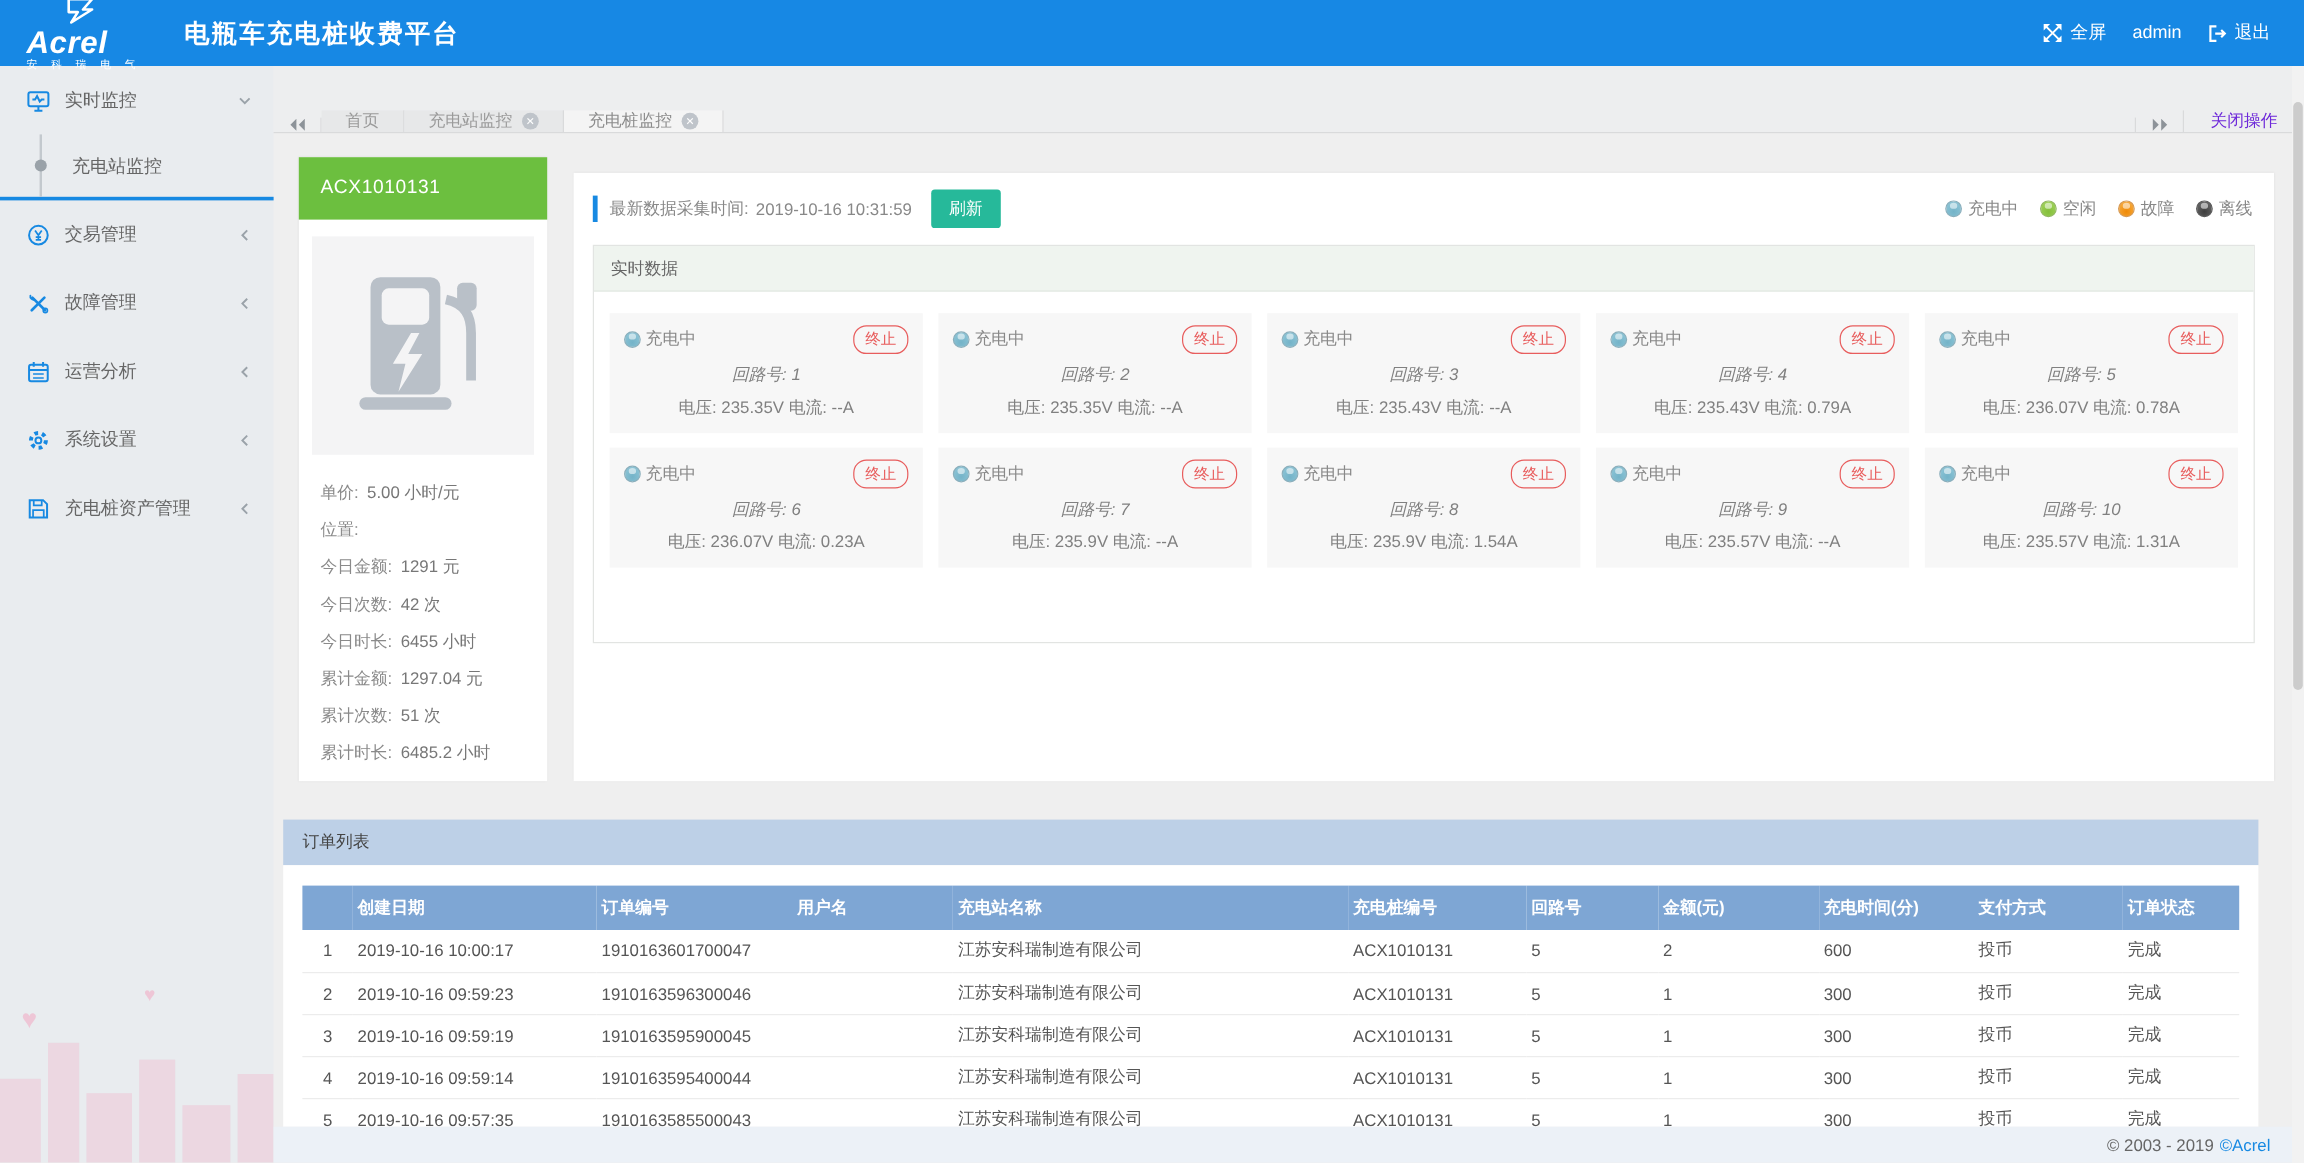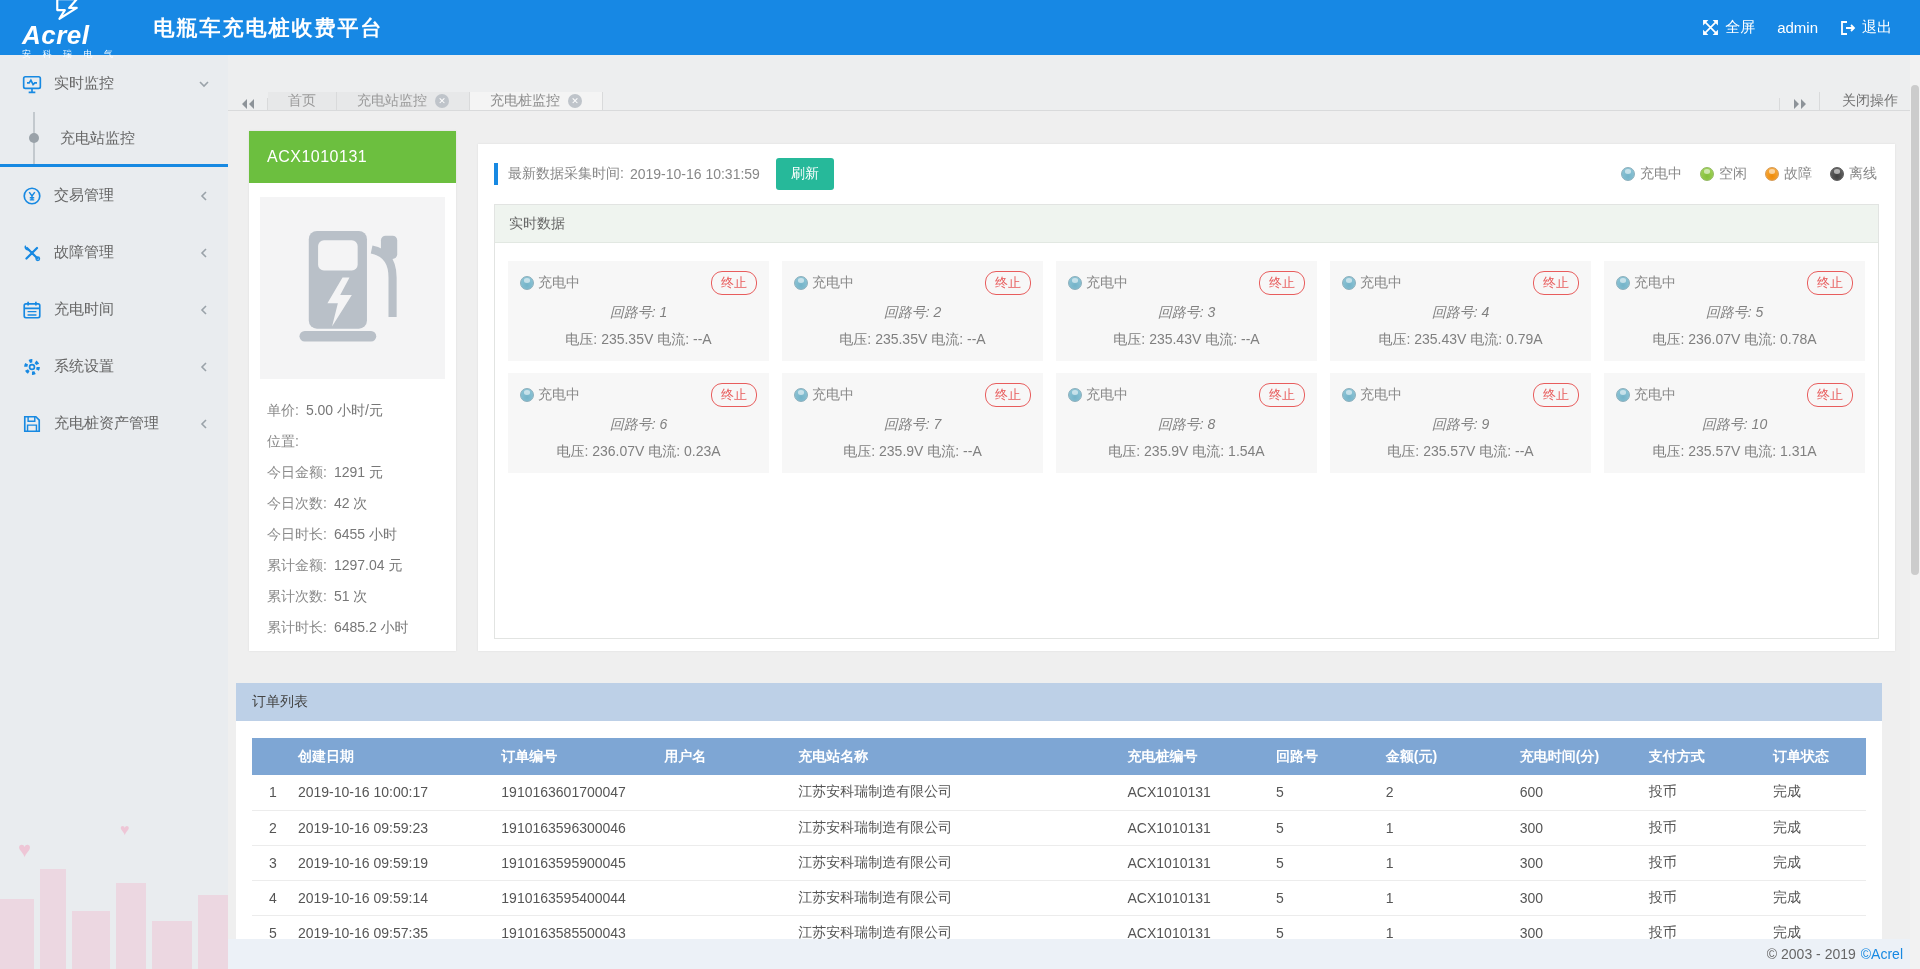--- a/index.html
+++ b/index.html
@@ -36,21 +36,21 @@
   .bld { position:absolute; bottom:0; background:rgba(244,143,177,0.22); }
   .heart { position:absolute; color:rgba(244,143,177,0.4); font-size:22px; }
 
   
   .tabbar { height:56px; background:#EDEEEF; border-bottom:1px solid #D9DADB; display:flex; align-items:flex-end; }
   .tab-nav { width:40px; display:flex; align-items:center; justify-content:center; color:#8D9399; border-right:1px solid #D9DADB; cursor:pointer; background:#EDEEEF; }
   .tab { display:flex; align-items:center; gap:8px; padding:0 20px; font-size:14px; color:#9A9A9A; border-right:1px solid #D9DADB; cursor:pointer; background:#E7E8E9; }
   .tab.active { background:#F4F4F4; color:#8C8C8C; }
   .tab-close { width:14px; height:14px; border-radius:50%; background:#BFC4CA; color:#fff; font-size:9px; line-height:14px; text-align:center; display:inline-block; }
   .tab-spacer { flex:1; }
-  .tab-closeops { display:flex; align-items:center; padding:0 22px; font-size:14px; color:#737373; border-left:1px solid #D9DADB; cursor:pointer;font-family:Liberation Serif, serif; }
+  .tab-closeops { display:flex; align-items:center; padding:0 22px; font-size:14px; color:#6d28d9; border-left:1px solid #D9DADB; cursor:pointer;font-family:Liberation Serif, serif; }
 
   
   .page { flex:1; padding:20px 25px 0 21px; display:flex; flex-wrap:wrap; align-content:flex-start; overflow:hidden; }
   .station-card { width:207px; background:#fff; height:520px; box-shadow:0 0 2px rgba(0,0,0,0.08); }
   .station-head { height:52px; background:#6CBF3F; color:#fff; font-size:16px; display:flex; align-items:center; padding-left:18px; letter-spacing:0.5px; }
   .pump-box { margin:14px 11px 10px; background:#F4F4F5; height:182px; display:flex; align-items:center; justify-content:center; }
   .pump-box svg { width:118px; height:128px; }
   .station-stats { padding:6px 0 0 18px; }
   .stat-row { height:31px; display:flex; align-items:center; font-size:14px; color:#8A8A8A; }
   .stat-row .stat-value { color:#777; margin-left:7px; }
@@ -64,41 +64,41 @@
   .legend { margin-left:auto; display:flex; align-items:center; gap:18px; font-size:14px; color:#888; }
   .legend-item { display:flex; align-items:center; gap:5px; }
 
   .sphere { width:14px; height:14px; border-radius:50%; display:inline-block; position:relative; flex-shrink:0; }
   .sphere::after { content:""; position:absolute; left:21%; top:7%; width:58%; height:42%; border-radius:50%; background:rgba(255,255,255,0.55); }
   .sphere-charging { background:radial-gradient(circle at 50% 70%, #74B3C8, #92C8D9); border:1px solid #8BAFBC; }
   .sphere-idle { background:radial-gradient(circle at 50% 70%, #84BE3B, #A5D75F); border:1px solid #93B863; }
   .sphere-fault { background:radial-gradient(circle at 50% 70%, #EF8A07, #F8B14A); border:1px solid #D69A55; }
   .sphere-offline { background:radial-gradient(circle at 50% 70%, #3E3E3E, #6E6E6E); border:1px solid #5B5B5B; }
 
-  .realtime-panel { margin:2px 16px 7px; border:1px solid #E2E4E2; height:435px; }
+  .realtime-panel { margin:2px 16px 7px; border:1px solid #E2E4E2; height:332px; }
   .realtime-head { height:38px; background:#EFF4EF; border-bottom:1px solid #E2E8E2; display:flex; align-items:center; padding-left:14px; font-size:14px; color:#666; }
   .cards-grid { padding:18px 13px; display:grid; grid-template-columns:repeat(5,1fr); gap:12px 13px; }
   .circuit-card { background:#F7F7F7; height:100px; padding:10px 12px 0; }
   .cc-top { display:flex; align-items:center; }
   .cc-status { font-size:14px; color:#888; margin-left:4px; }
   .stop-btn { margin-left:auto; background:transparent; border:1px solid #E85D5D; color:#E85D5D; font-size:13px; padding:2px 9px; border-radius:11px; cursor:pointer; }
   .cc-circuit { text-align:center; font-size:14px; color:#808080; margin-top:9px;font-style:italic; }
   .cc-meter { text-align:center; font-size:14px; color:#808080; margin-top:9px; }
 
   
   .orders-section { width:100%; margin-top:32px; margin-left:-13px; }
   .orders-bar { height:38px; background:#BDD0E7; display:flex; align-items:center; padding-left:16px; font-size:14px; color:#444; }
   .orders-body { background:#fff; padding:17px 16px 0; }
   table.orders { width:100%; border-collapse:collapse; table-layout:fixed; }
   table.orders thead th { background:#7EA6D4; color:#fff; font-size:14px; font-weight:bold; text-align:left; height:37px; padding:0 4px; }
   table.orders tbody td { font-size:14px; color:#555; height:35px; border-bottom:1px solid #ECECEC; padding:0 4px; white-space:nowrap; overflow:hidden; }
   .col-idx { text-align:center !important; color:#666; }
 
   
-  .footer { height:30px; background:#ECF1F7; display:flex; align-items:center; justify-content:flex-end; padding-right:17px; font-size:14px; color:#666; }
+  .footer { height:30px; background:#ECF1F7; display:flex; align-items:center; justify-content:flex-end; padding-right:28px; font-size:14px; color:#666; }
   .footer a { color:#1789E2; text-decoration:none; margin-left:5px; cursor:pointer;text-align:center; }
 
   
   .vscroll { position:fixed; right:0; top:55px; bottom:0; width:10px; background:#F2F2F2; z-index:10; }
   .vscroll-thumb { position:absolute; top:30px; right:1px; width:8px; height:490px; background:#CCCCCC; border-radius:4px; }
 </style>
 </head>
 <body>
 
 <div class="topbar">
@@ -176,21 +176,21 @@
           <path d="M8 2L4 6l4 4"></path>
         </svg>
     </div>
 
     <div class="side-item">
       <svg class="s-icon" viewBox="0 0 18 18" fill="none" stroke="currentColor" stroke-width="1.5">
         <rect x="2" y="3.5" width="14" height="12.5" rx="1.5"></rect>
         <path d="M2 7.5h14M5.5 1.5v3.5M12.5 1.5v3.5"></path>
         <path d="M5 10.5h8M5 13.5h8" stroke-width="1.2"></path>
       </svg>
-      <span class="s-label">充电时间</span>
+      <span class="s-label">运营分析</span>
       <svg class="s-chev" viewBox="0 0 12 12" fill="none" stroke="currentColor" stroke-width="1.6">
           <path d="M8 2L4 6l4 4"></path>
         </svg>
     </div>
 
     <div class="side-item">
       <svg class="s-icon" viewBox="0 0 18 18" fill="none" stroke="currentColor">
         <circle cx="9" cy="9" r="5.6" stroke-width="3" stroke-dasharray="2.8 3"></circle>
         <circle cx="9" cy="9" r="2.2" stroke-width="1.5"></circle>
       </svg>

